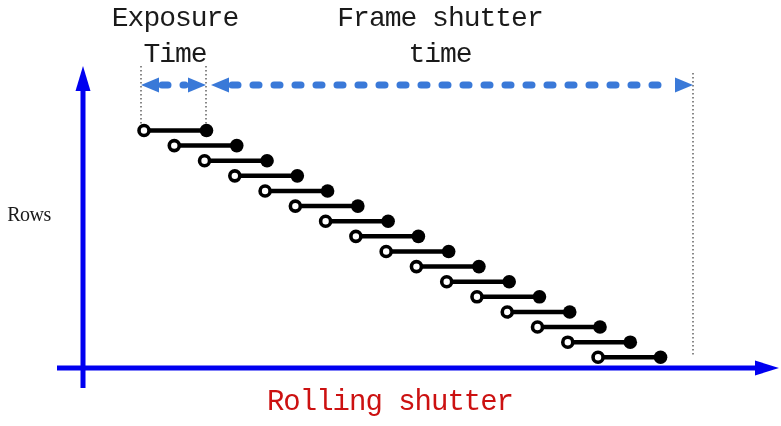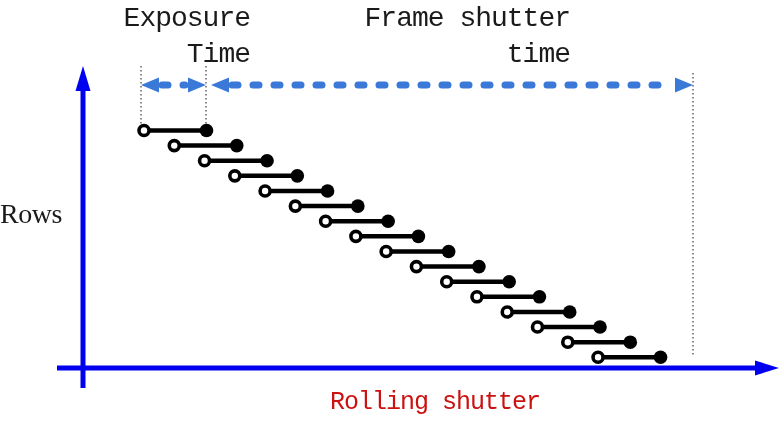--- a/index.html
+++ b/index.html
@@ -18,38 +18,38 @@
   .guide-line{stroke:var(--guide-color,#3a3a3a);stroke-width:1.2;stroke-dasharray:1.5 2.5;}
   .dash-line{stroke:var(--dash-color,#3a79d8);stroke-width:7;stroke-linecap:round;stroke-dasharray:6 15;}
   .dash-head{fill:var(--dash-color,#3a79d8);}
   .row-line{stroke:var(--row-color,#000);stroke-width:4.5;}
   .row-end{fill:var(--row-color,#000);}
   .row-start{fill:#ffffff;stroke:var(--row-color,#000);stroke-width:3.6;}
 
   
   .lbl{
     position:absolute;
-    text-align:right;
+    text-align:center;
     color:var(--text-color,#1a1a1a);
     font-size:28px;
     line-height:36px;
     letter-spacing:-1px;
     white-space:nowrap;
   }
   .lbl-exposure{left:100px;top:1px;width:150px;}
   .lbl-readout{left:310px;top:1px;width:260px;}
   .lbl-rows{
     left:0;top:197px;width:58px;
     font-family:"Liberation Serif","DejaVu Serif",serif;
-    font-size:28px;line-height:34px;letter-spacing:-0.5px;
+    font-size:20px;line-height:34px;letter-spacing:-0.5px;
   }
   .lbl-shutter{
     left:240px;top:385px;width:300px;
     color:var(--shutter-color,#cc1111);
-    font-size:25px;
+    font-size:29px;
   }
   .lbl span{display:block;}
 </style>
 </head>
 <body>
 
 <div class="stage">
 
   <svg width="781" height="426" viewBox="0 0 781 426">
 

